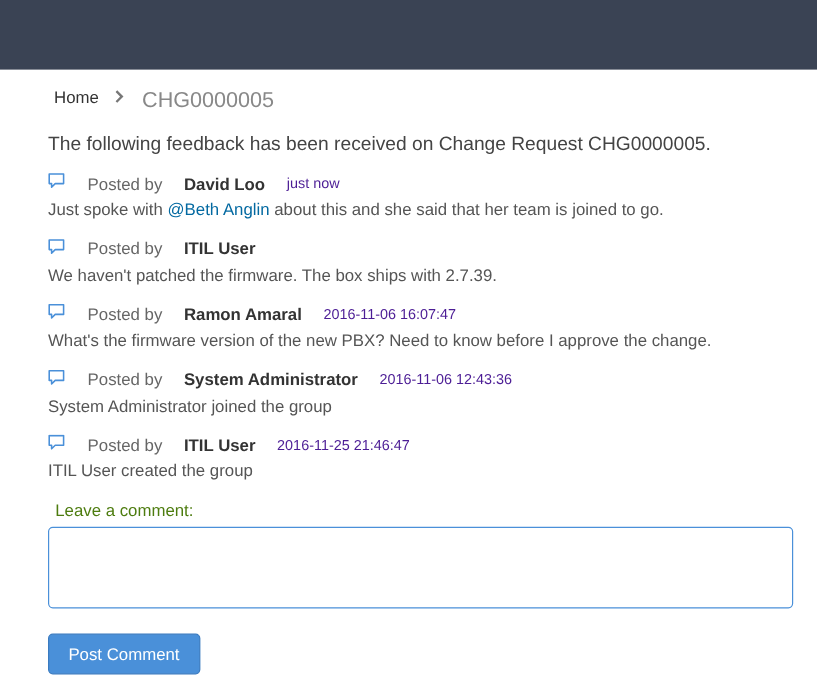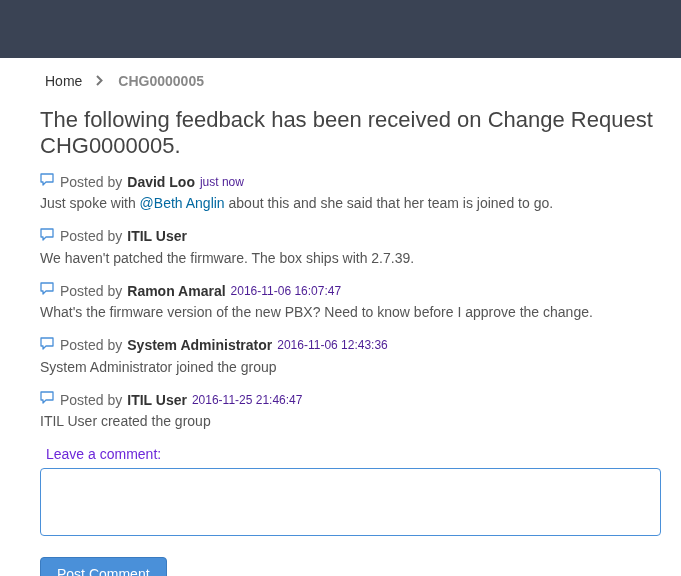--- a/index.html
+++ b/index.html
@@ -31,36 +31,35 @@
       color: #333;
       font-size: 14px;
     }
     .breadcrumb-chevron {
       color: #888;
       font-size: 14px;
       font-weight: bold;
     }
     .breadcrumb-current {
       color: #888;
-      font-size: 14px;
-      font-weight: bold;
+      font-size: 18px;
     }
     .page-title {
-      font-size: 22px;
+      font-size: 16px;
       color: #444;
       font-weight: 400;
       margin-bottom: 14px;
     }
     .comment-block {
       margin-bottom: 14px;
     }
     .comment-header {
       display: flex;
       align-items: center;
-      gap: 5px;
+      gap: 18px;
       margin-bottom: 4px;
     }
     .comment-icon {
       flex-shrink: 0;
     }
     .posted-by {
       color: #666;
       font-size: 14px;
     }
     .author {
@@ -77,21 +76,21 @@
       font-size: 14px;
       line-height: 1.4;
     }
     .mention {
       color: #0369a1;
     }
     .comment-form {
       margin-top: 10px;
     }
     .comment-label {
-      color: #6d28d9;
+      color: #4d7c0f;
       font-size: 14px;
       margin-bottom: 6px;
       display: block;
       margin-left: 6px;
     }
     .comment-textarea {
       width: 100%;
       height: 68px;
       border: 1px solid #4a90d9;
       border-radius: 4px;

